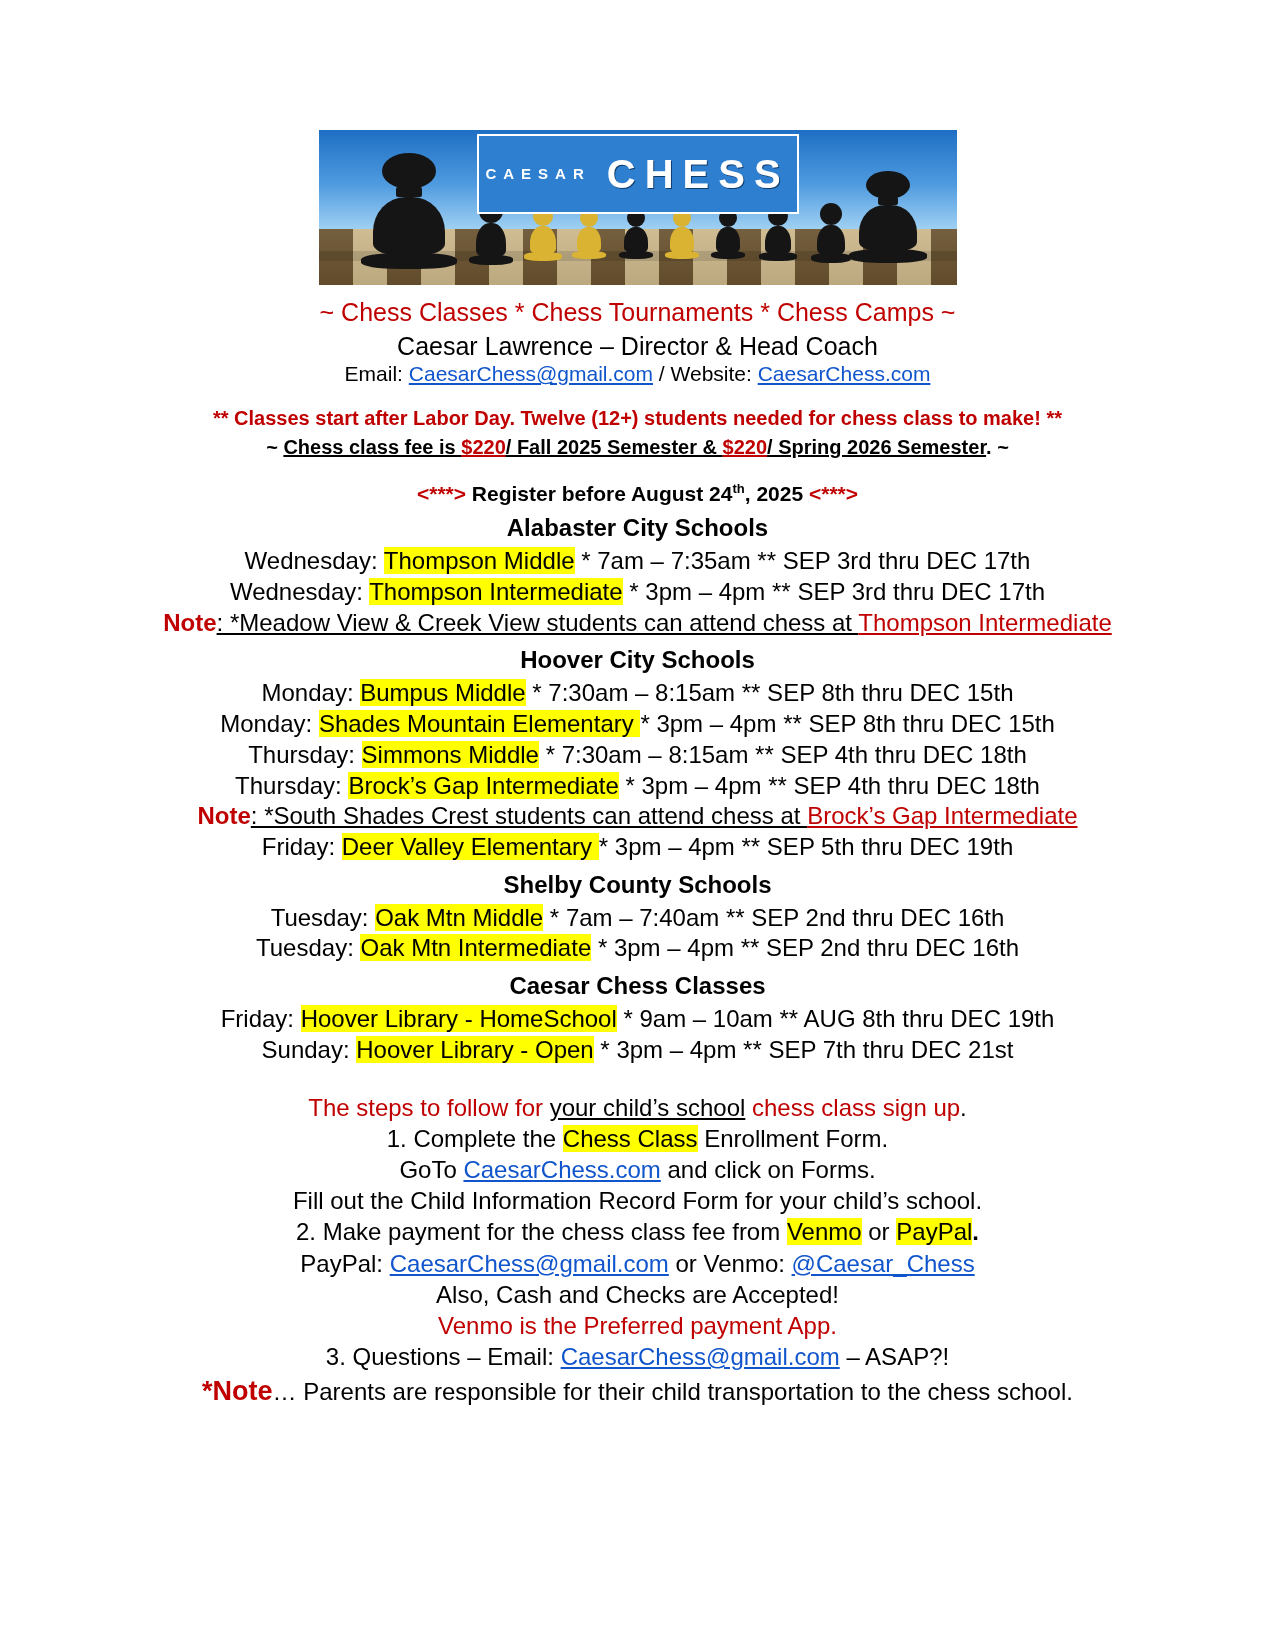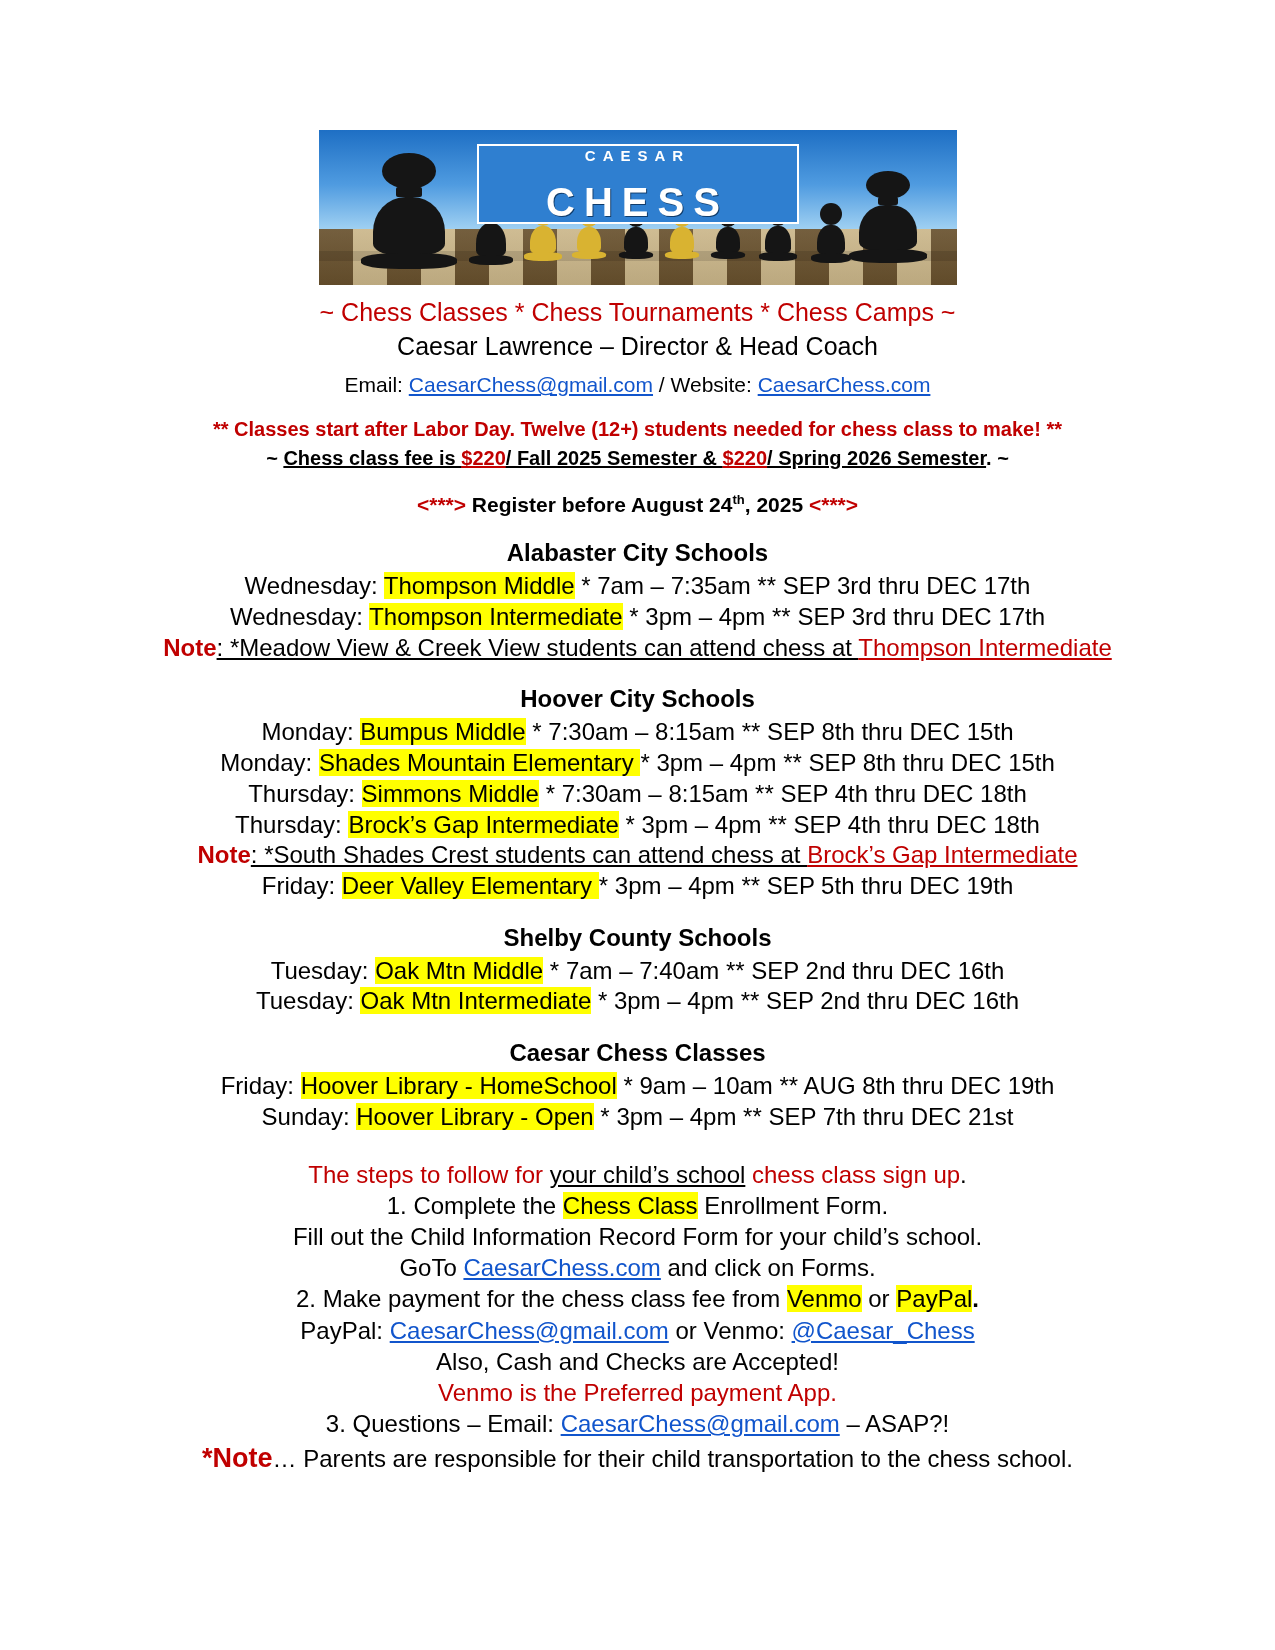--- a/index.html
+++ b/index.html
@@ -46,28 +46,27 @@
   }
   .banner .board::after {
     content: "";
     position: absolute;
     left: 0; right: 0; top: 22px; height: 10px;
     background: rgba(0,0,0,0.12);
   }
   .logo-box {
     position: absolute;
     left: 50%;
-    top: 14px;
+    top: 4px;
     transform: translateX(-50%);
     width: 318px;
     height: 76px;
     border: 2px solid #ffffff;
     background: #2f7fd0;
     display: flex;
-    flex-direction: column;
     align-items: center;
     justify-content: center;
     z-index: 4;
     gap: 16px;
   }
   .logo-caesar {
     color: #ffffff;
     font-size: 15px;
     letter-spacing: 7px;
     font-weight: bold;
@@ -117,21 +116,21 @@
     line-height: 1.25;
   }
   .director {
     text-align: center;
     font-size: 25px;
     margin-top: 4px;
   }
   .emailline {
     text-align: center;
     font-size: 21px;
-    margin-top: 12px;
+    margin-top: 1px;
   }
   .lnk {
     color: #1155cc;
     text-decoration: underline;
   }
   .redbold {
     text-align: center;
     color: #c00000;
     font-weight: bold;
     font-size: 20px;
@@ -150,21 +149,21 @@
     text-decoration: underline;
   }
   .register {
     text-align: center;
     font-weight: bold;
     font-size: 21px;
     margin-top: 22px;
   }
   .register .rr { color: #c00000; }
   .section {
-    margin-top: 22px;
+    margin-top: 8px;
   }
   .sec-title {
     text-align: center;
     font-weight: bold;
     font-size: 24px;
     margin-bottom: 4px;
   }
   .row {
     text-align: center;
     font-size: 24px;
@@ -339,24 +338,24 @@
     </div>
   </div>
 
   <div class="steps">
     <div class="row">
       <span class="red">The steps to follow for </span><span class="u">your child’s school</span><span class="red"> chess class sign up</span><span>.</span>
     </div>
     <div class="row">
       <span>1. Complete the </span><span class="hl">Chess Class</span><span> Enrollment Form.</span>
     </div>
+    <div class="row">
+      <span>GoTo </span><a class="lnk" href="#">CaesarChess.com</a><span> and click on Forms.</span>
+    </div>
     <div class="row">Fill out the Child Information Record Form for your child’s school.</div>
-    <div class="row">
-      <span>GoTo </span><a class="lnk" href="#">CaesarChess.com</a><span> and click on Forms.</span>
-    </div>
     <div class="row">
       <span>2. Make payment for the chess class fee from </span><span class="hl">Venmo</span><span> or </span><span class="hl">PayPal</span><b>.</b>
     </div>
     <div class="row">
       <span>PayPal: </span><a class="lnk" href="#">CaesarChess@gmail.com</a><span> or Venmo: </span><span class="lnk">@Caesar_Chess</span>
     </div>
     <div class="row">Also, Cash and Checks are Accepted!</div>
     <div class="row red">Venmo is the Preferred payment App.</div>
     <div class="row">
       <span>3. Questions – Email: </span><a class="lnk" href="#">CaesarChess@gmail.com</a><span> – ASAP?!</span>

